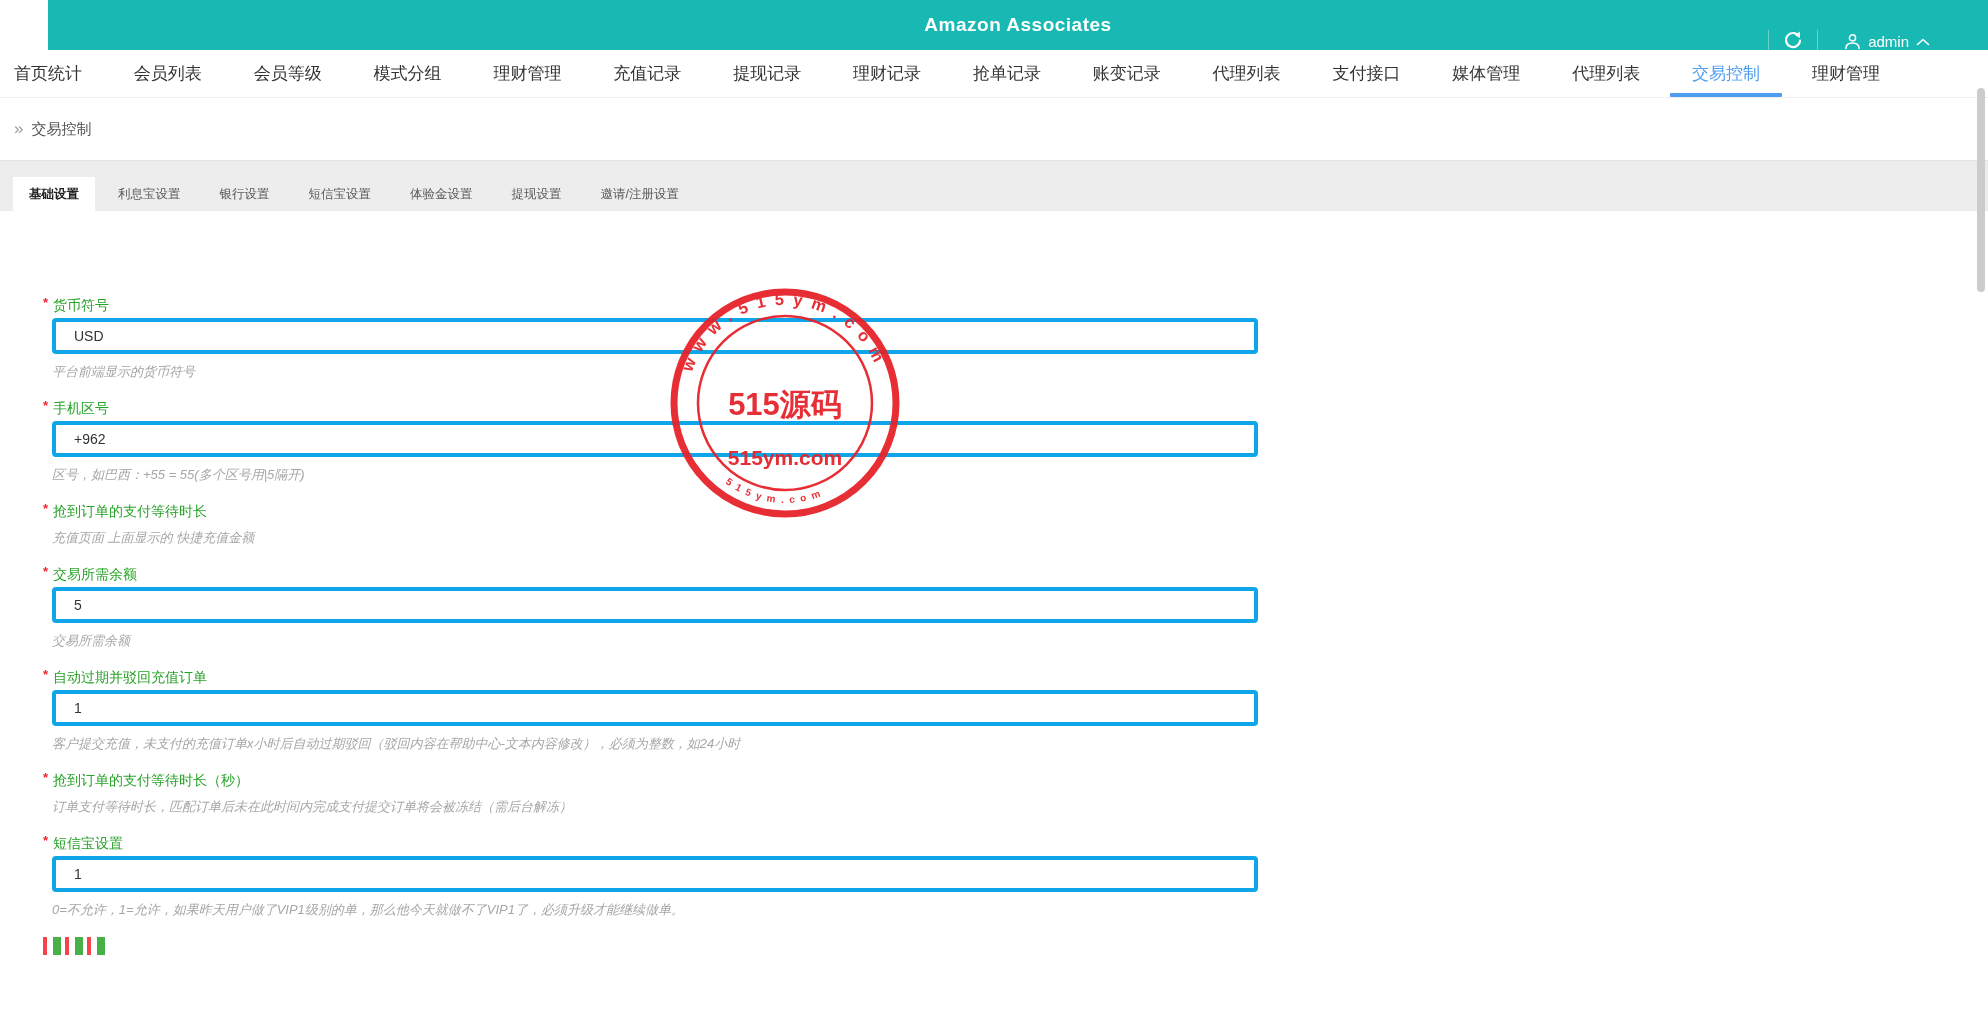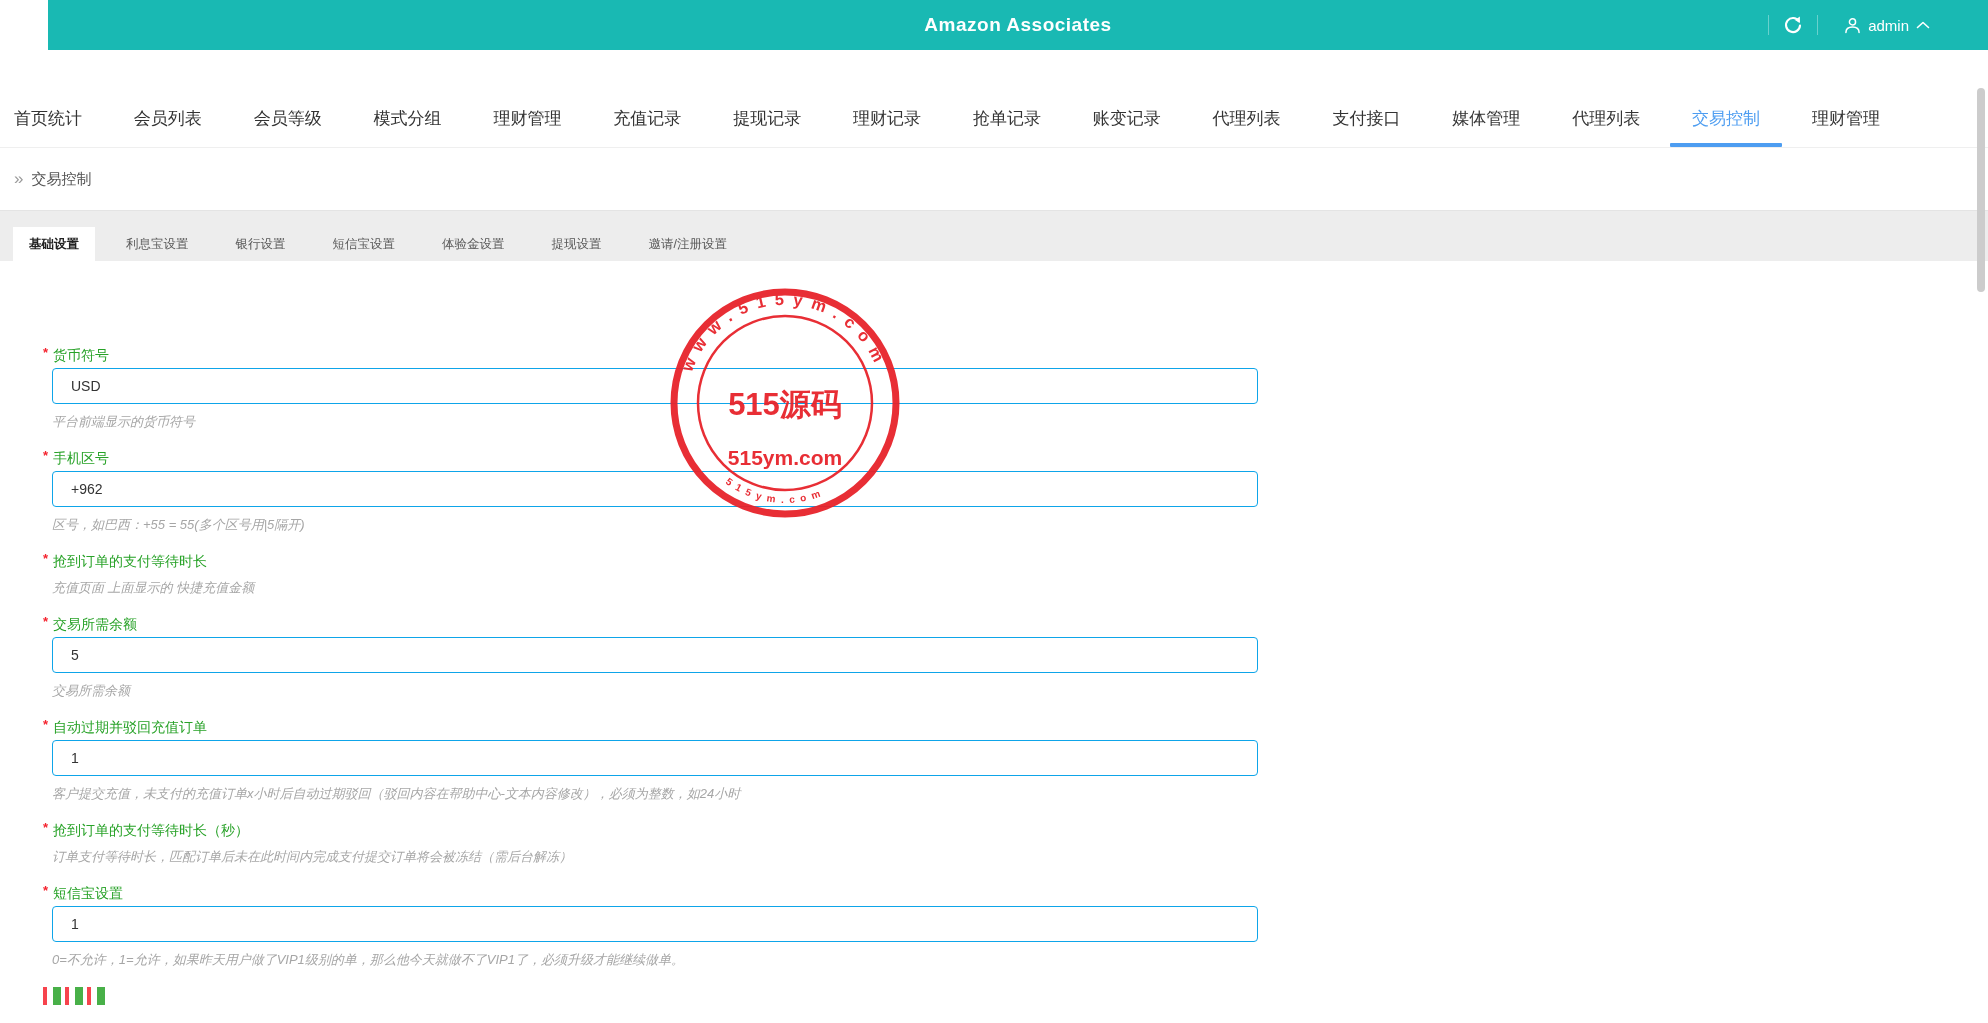--- a/index.html
+++ b/index.html
@@ -4,55 +4,55 @@
 <style>
   * { box-sizing: border-box; margin: 0; padding: 0; }
   html,body { width:1988px; height:1023px; overflow:hidden; background:#fff;
     font-family:"Liberation Sans", sans-serif; }
   .app { position:relative; width:1988px; height:1023px; overflow:hidden; }
 
   
   .header { height:50px; background:#19b9b3; display:flex; align-items:stretch; position:relative;margin-left:48px; }
   .header-title { position:absolute; left:50%; top:50%; transform:translate(-50%,-50%);
     color:#fff; font-size:19px; font-weight:bold; letter-spacing:.5px; white-space:nowrap; }
-  .header-right { margin-left:auto; display:flex; align-items:center; }
+  .header-right { margin-left:auto; display:flex; align-items:flex-end; }
   .hbtn { display:flex; align-items:center; justify-content:center; cursor:pointer; }
   .refresh-cell { width:50px; border-left:1px solid rgba(255,255,255,.35);
     border-right:1px solid rgba(255,255,255,.35); }
   .user-cell { padding:0 58px 0 26px; gap:7px; color:#fff; font-size:15px; }
 
   
-  .navbar { height:58px; background:#fff; display:flex; align-items:stretch;
-    justify-content:space-between; padding:0 108px 0 14px; border-bottom:1px solid #efefef;margin-top:40px; }
+  .navbar { height:48px; background:#fff; display:flex; align-items:stretch;
+    justify-content:space-between; padding:0 108px 0 14px; border-bottom:1px solid #efefef; }
   .nav-item { display:flex; align-items:center; font-size:17px; color:#333;
     position:relative; cursor:pointer; white-space:nowrap; }
   .nav-item.active { color:#4d9df1; }
   .nav-item.active::after { content:""; position:absolute; left:-22px; right:-22px;
     bottom:0; height:4px; background:#4d9df1; border-radius:1px; }
 
   
   .breadcrumb-bar { height:63px; background:#fff; display:flex; align-items:center;
     padding-left:14px; border-bottom:1px solid #e4e4e4; box-shadow:0 1px 2px rgba(0,0,0,.04); }
   .crumb-sep { color:#9a9a9a; font-size:17px; margin-right:8px; }
   .crumb-label { color:#555; font-size:15px; }
 
   
   .tabstrip { height:50px; background:#ededed; padding:16px 0 0 13px; display:flex; }
-  .tab { height:34px; display:flex; align-items:center; padding:13px 16px; margin-right:15px;
+  .tab { height:34px; display:flex; align-items:center; padding:13px 16px; margin-right:7px;
     font-size:12.5px; color:#595959; cursor:pointer; white-space:nowrap; }
   .tab.active { background:#fff; color:#222; font-weight:bold; }
 
   
   .content { background:#fff; height:812px; padding:85px 0 0 52px; position:relative; }
   .field { margin-bottom:20px; }
   .field-label { display:flex; align-items:flex-start; line-height:18px;
     font-size:14px; color:#28a228; }
   .req { color:#f5222d; font-size:13px; font-weight:bold; margin:-2px 5px 0 -9px; }
   .field-input { display:block; margin-top:4px; width:1206px; height:36px;
-    border:1px solid #0ea5e9; border-radius:4px; padding:0 18px; font-size:14px; color:#333;
+    border:4px solid #0ea5e9; border-radius:4px; padding:0 18px; font-size:14px; color:#333;
     background:#fff; outline:none; font-family:"Liberation Sans", sans-serif; }
   .field-hint { margin-top:10px; line-height:15px; font-size:13px; color:#a6a6a6;font-style:italic; }
   .next-field-sliver { margin-top:2px; width:66px; height:18px; margin-left:-9px;
     background:repeating-linear-gradient(90deg,#f5222d 0 4px,transparent 4px 10px,
       #28a228 10px 18px,transparent 18px 22px); opacity:.85; }
 
   
   .stamp { position:absolute; left:663px; top:281px; width:244px; height:244px;
     z-index:10; pointer-events:none; opacity:.95; }
 

